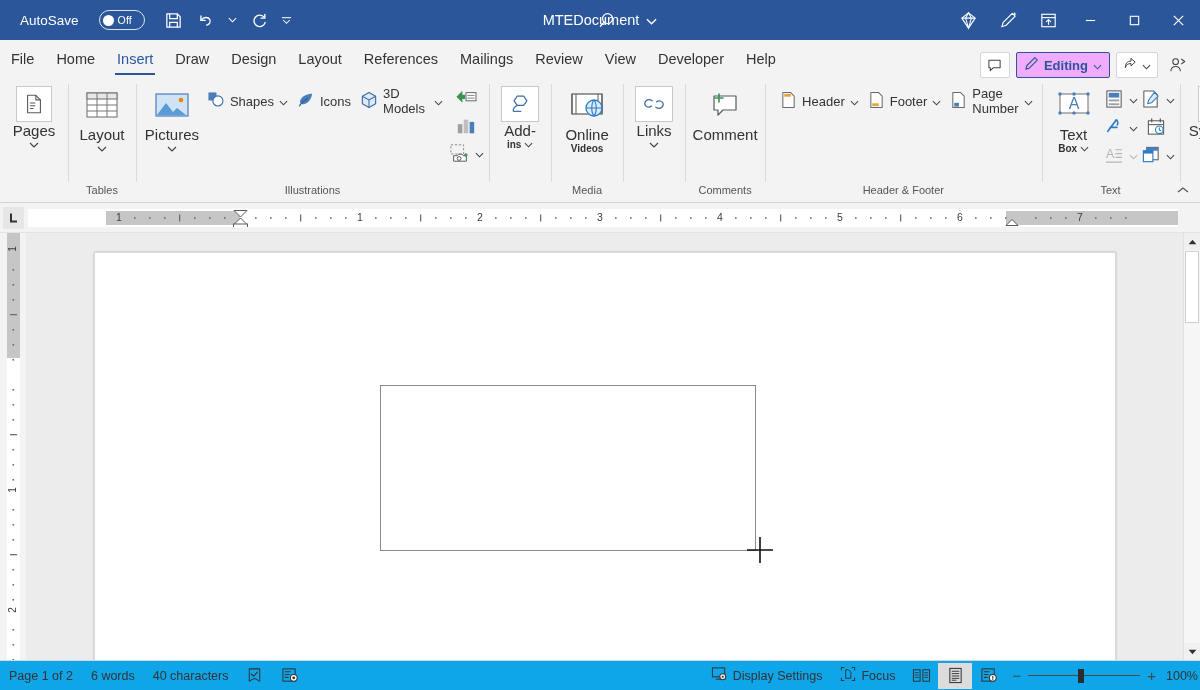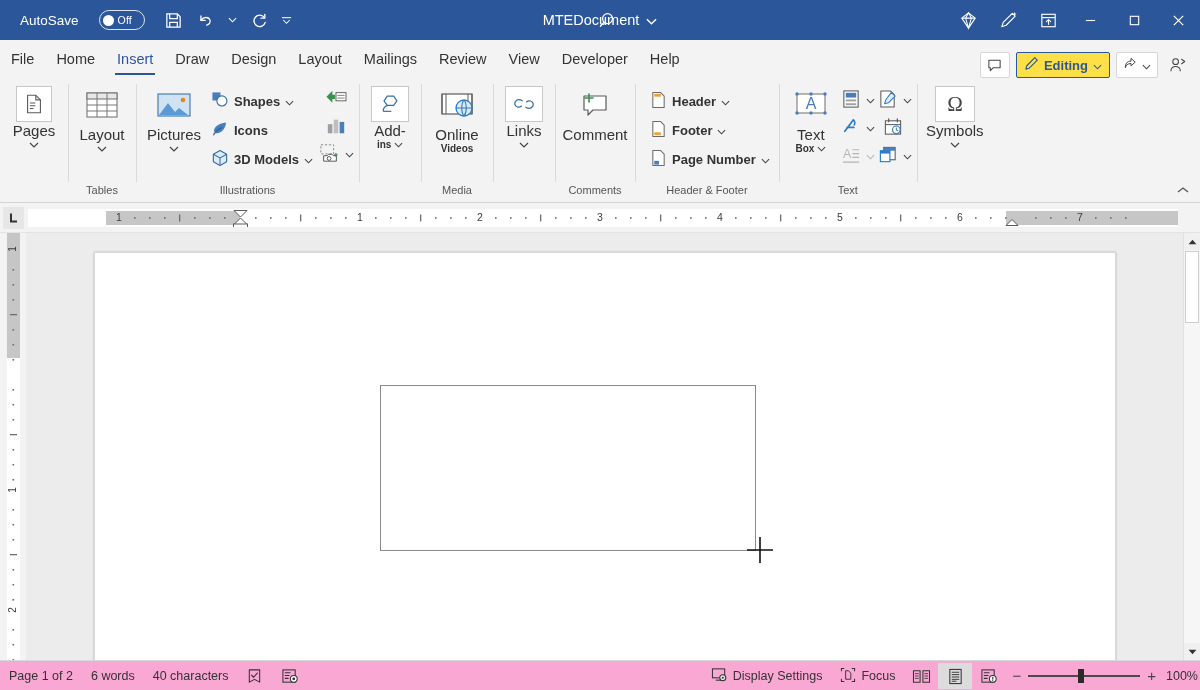--- a/index.html
+++ b/index.html
@@ -58,21 +58,21 @@
   .tab.active::after {
     content: ""; position: absolute; left: 9px; right: 9px; bottom: 2px;
     height: 2.5px; background: #2b579a;
   }
   .tabbar-right { margin-left: auto; display: flex; align-items: center; gap: 6px; padding-right: 8px; }
   .comment-btn {
     width: 30px; height: 26px; border: 1px solid #d6d6d6; background: #fff;
     display: flex; align-items: center; justify-content: center; border-radius: 2px;
   }
   .editing-btn {
-    height: 26px; border: 1px solid #2b579a; background: #fde047; display: flex; align-items: center;
+    height: 26px; border: 1px solid #2b579a; background: #f0abfc; display: flex; align-items: center;
     gap: 5px; padding: 0 7px; border-radius: 2px; color: #2b579a; font-size: 13px; font-weight: bold;
   }
   .share-btn {
     height: 26px; border: 1px solid #d6d6d6; background: #fff; display: flex; align-items: center;
     gap: 4px; padding: 0 6px; border-radius: 2px;
   }
   .person-btn { width: 28px; height: 26px; display: flex; align-items: center; justify-content: center; }
 
   
   .ribbon {
@@ -92,21 +92,21 @@
   }
   .big-btn {
     display: flex; flex-direction: column; align-items: center; width: 58px; padding-top: 4px;
   }
   .big-btn .glyph {
     height: 40px; display: flex; align-items: center; justify-content: center;
   }
   .big-btn .cap { font-size: 15px; color: #333; text-align: center; line-height: 14px; margin-top: 2px; }
   .big-btn .cap2 { font-size: 10px; color: #333; text-align: left; line-height: 14px; font-weight: bold; }
   .chev { display: block; text-align: center; line-height: 8px; margin-top: 1px; }
-  .small-list { display: flex; flex-direction: column; gap: 1px; padding-top: 5px; font-weight: bold; }
+  .small-list { display: flex; flex-direction: row; gap: 1px; padding-top: 5px; }
   .small-item {
     display: flex; align-items: center; gap: 5px; height: 28px; padding: 0 4px; font-size: 13px; color: #333;
   }
   .icon-col { display: flex; flex-direction: column; gap: 2px; padding-top: 5px; align-items: center; }
   .icon-row { display: flex; align-items: center; gap: 2px; }
   .mini { width: 26px; height: 24px; display: flex; align-items: center; justify-content: center; }
   .framed { border: 1px solid #c8c8c8; background: #fff; }
   .collapse-ribbon {
     position: absolute; right: 8px; bottom: 4px; width: 18px; height: 16px;
     display: flex; align-items: center; justify-content: center;
@@ -145,21 +145,21 @@
     width: 17px; height: 17px; display: flex; align-items: center; justify-content: center;
     background: #f0f0f0;
   }
   .vs-thumb {
     position: absolute; left: 1px; right: 1px; top: 18px; height: 72px; background: #fff;
     border: 1px solid #cfcfcf;
   }
 
   
   .statusbar {
-    height: 30px; background: #f9a8d4; display: flex; align-items: flex-end; flex: 0 0 30px;
+    height: 30px; background: #0ea5e9; display: flex; align-items: center; flex: 0 0 30px;
     font-size: 12.5px; color: #333; border-top: 1px solid #d8d8d8;
   }
   .sb-item { display: flex; align-items: center; gap: 5px; padding: 0 9px; height: 28px; }
   .sb-right { margin-left: auto; display: flex; align-items: center; padding-right: 2px; }
   .viewbtn { width: 34px; height: 26px; display: flex; align-items: center; justify-content: center; }
   .viewbtn.active { background: #dcdcdc; }
   .zoom-slider { display: flex; align-items: center; gap: 7px; margin: 0 6px; }
   .zs-track { width: 112px; height: 1.5px; background: #4a4a4a; position: relative; }
   .zs-thumb {
     position: absolute; left: 50px; top: -6px; width: 6px; height: 14px; background: #2b2b2b;
@@ -268,20 +268,21 @@
   </div>
 
   <div class="tabbar">
     <div class="tabs">
       <div class="tab">File</div>
       <div class="tab">Home</div>
       <div class="tab active">Insert</div>
       <div class="tab">Draw</div>
       <div class="tab">Design</div>
       <div class="tab">Layout</div>
+      <div class="tab">References</div>
       <div class="tab">Mailings</div>
       <div class="tab">Review</div>
       <div class="tab">View</div>
       <div class="tab">Developer</div>
       <div class="tab">Help</div>
     </div>
     <div class="tabbar-right">
       <div class="comment-btn">
         <svg width="15" height="15" viewBox="0 0 16 16">
             <path d="M2 2.5h12v8H6.5L3.5 13.5V10.5H2v-8z" fill="none" stroke="#444" stroke-width="1.1" stroke-linejoin="round"></path>

